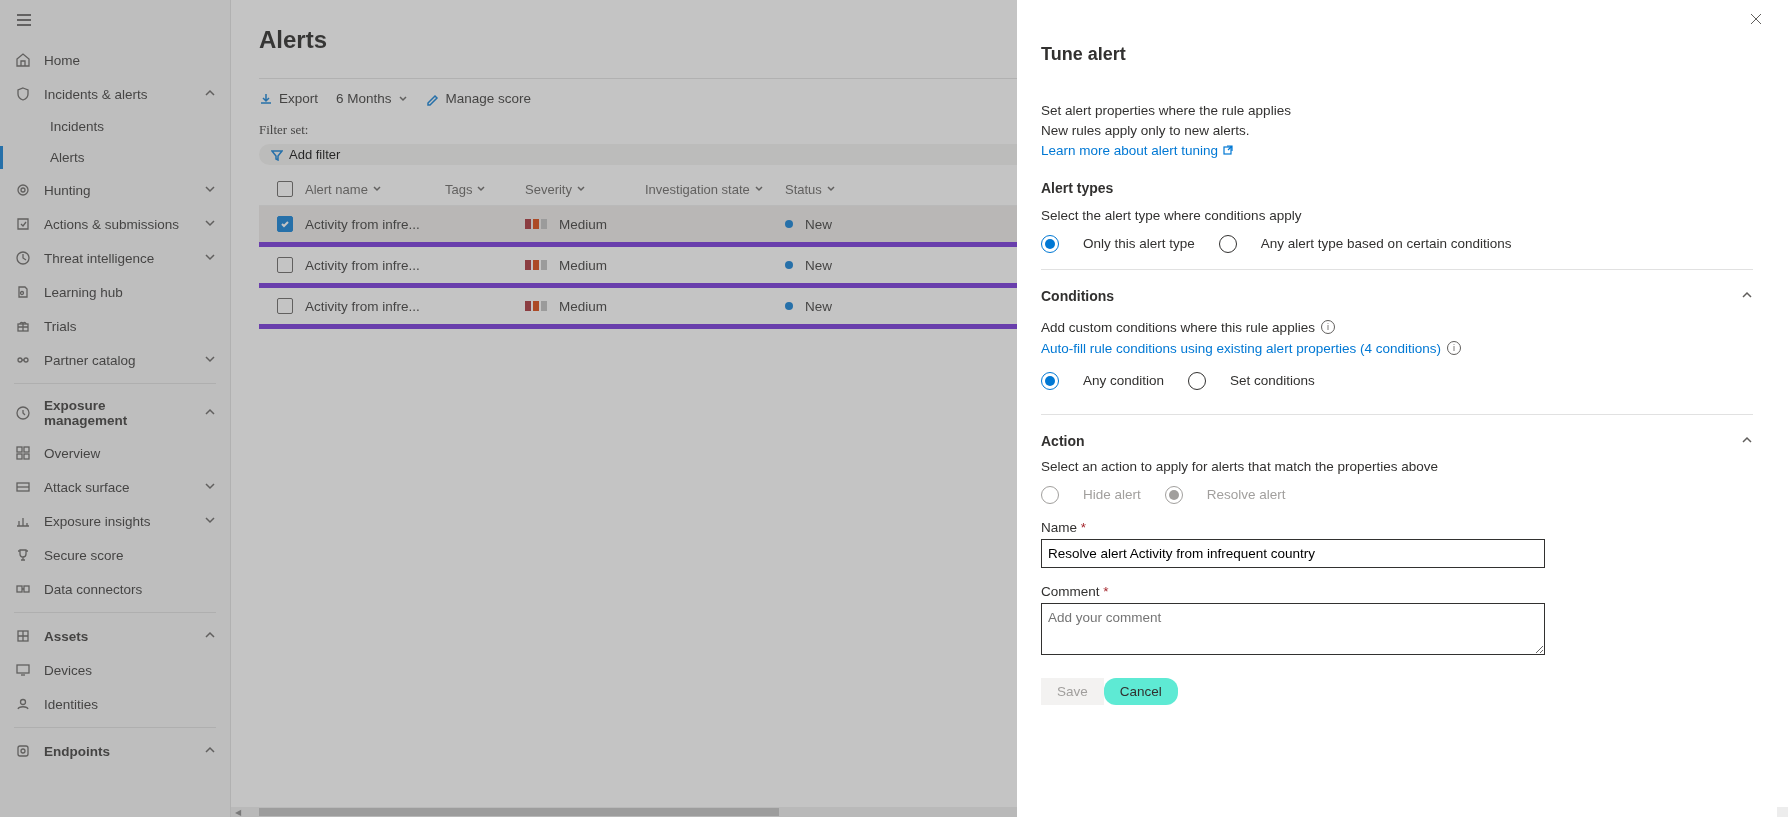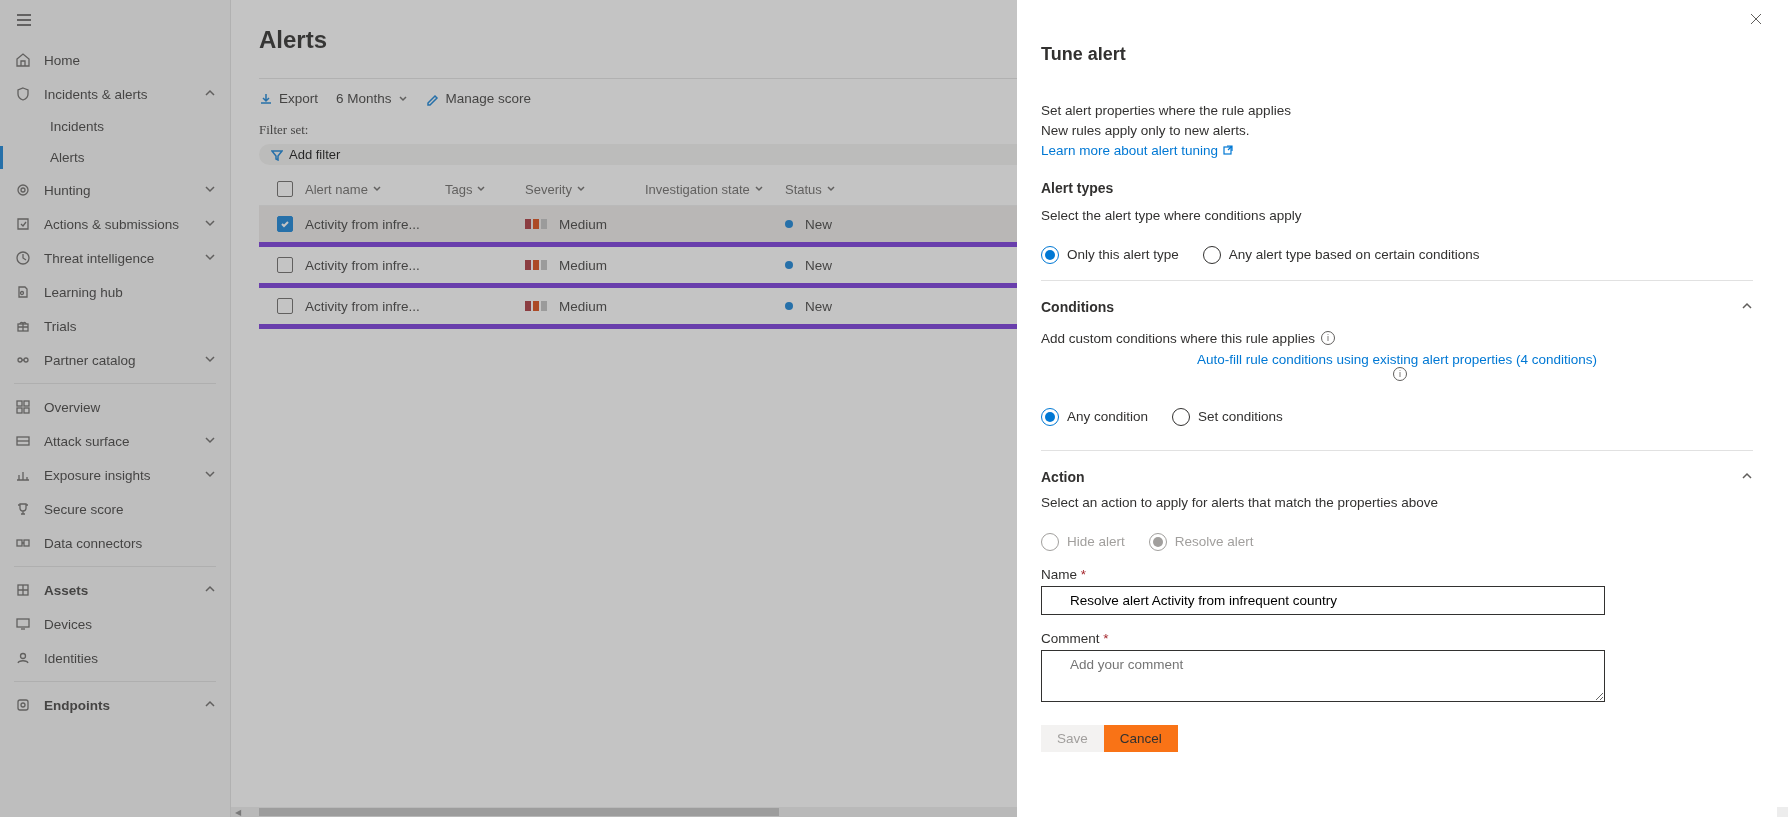--- a/index.html
+++ b/index.html
@@ -53,39 +53,39 @@
 
 .panel { position: absolute; top: 0; right: 11px; bottom: 0; width: 760px; background: #fff; z-index: 10; display: flex; flex-direction: column; }
 .panel-close { position: absolute; top: 12px; right: 14px; cursor: pointer; color: #605e5c; font-size: 16px; }
 .panel-body { padding: 44px 24px 20px 24px; overflow-y: auto; flex: 1; font-size: 14px; color: #323130; }
 .panel-title { font-size: 18px; font-weight: 700; margin-bottom: 36px; }
 .panel-desc { font-size: 13.5px; color: #323130; line-height: 1.5; }
 .link { color: #0078d4; cursor: pointer; font-size: 13.5px; display: inline-flex; align-items: center; gap: 4px; }
 .section-head { font-weight: 600; margin-top: 22px; margin-bottom: 12px; font-size: 14px; }
 .help-text { font-size: 13.5px; color: #323130; margin-bottom: 12px; }
 .radio-row { display: flex; gap: 24px; align-items: center; font-size: 13.5px; margin: 8px 0 16px 0; }
-.radio { display: inline-flex; align-items: center; gap: 8px; cursor: pointer; margin-top: 11px; }
+.radio { display: inline-flex; align-items: center; gap: 24px; cursor: pointer; }
 .radio-circle { width: 18px; height: 18px; border: 1px solid #323130; border-radius: 50%; display: flex; align-items: center; justify-content: center; }
 .radio-circle.on { border-color: #0078d4; }
 .radio-circle.on::after { content: ""; width: 10px; height: 10px; background: #0078d4; border-radius: 50%; }
 .radio.disabled .radio-circle { border-color: #a19f9d; }
 .radio.disabled .radio-circle.on { border-color: #a19f9d; }
 .radio.disabled .radio-circle.on::after { background: #a19f9d; }
 .radio.disabled span { color: #a19f9d; }
 .panel-hr { border-top: 1px solid #e1e1e1; margin: 8px 0; }
 .collapse-row { display: flex; align-items: center; justify-content: space-between; cursor: pointer; }
 .collapse-row .chev { color: #605e5c; }
 .form-label { font-size: 13.5px; margin-top: 16px; margin-bottom: 4px; }
 .req { color: #a4262c; }
-.input, .textarea { width: 564px; border: 1px solid #323130; padding: 6px 28px; font-size: 13.5px; font-family: inherit; }
+.input, .textarea { width: 504px; border: 1px solid #323130; padding: 6px 6px; font-size: 13.5px; font-family: inherit; }
 .textarea { height: 52px; resize: vertical; }
 .footer { display: flex; padding: 20px 0 0 0; }
 .btn { padding: 6px 16px; font-size: 13.5px; border: none; cursor: pointer; }
 .btn-primary { background: #f3f2f1; color: #a19f9d; }
-.btn-secondary { background: #f97316; color: #323130; }
+.btn-secondary { background: #5eead4; color: #323130; border-radius: 12px; }
 .info-icon { width: 14px; height: 14px; border: 1px solid #605e5c; border-radius: 50%; display: inline-flex; align-items: center; justify-content: center; font-size: 9px; color: #605e5c; margin-left: 6px; }
 
 .scrollbar-bottom { position: absolute; bottom: 0; left: 231px; right: 0; height: 10px; background: #ededed; display: flex; align-items: center; }
 .scrollbar-arrow { width: 14px; height: 10px; display: flex; align-items: center; justify-content: center; color: #888; font-size: 8px; }
 .scrollbar-thumb { margin-left: 14px; height: 8px; background: #c1c1c1; width: 520px; }
 </style>
 </head>
 <body>
 
 <div class="app">
@@ -186,20 +186,32 @@
               <circle cx="11" cy="8" r="2"></circle>
               <path d="M7 8h2"></path>
             </svg>
           </span>
           <span class="label">Partner catalog</span>
           <span class="chevron"><svg width="12" height="12" viewBox="0 0 12 12" stroke="#605e5c" fill="none" stroke-width="1.5">
               <path d="M2 4l4 4 4-4"></path>
             </svg></span>
         </div>
         <div class="nav-divider"></div>
+        <div class="nav-item bold">
+          <span class="nav-icon">
+            <svg width="16" height="16" viewBox="0 0 16 16" fill="none" stroke="#605e5c" stroke-width="1.3">
+              <circle cx="8" cy="8" r="6"></circle>
+              <path d="M8 5v3l2 2"></path>
+            </svg>
+          </span>
+          <span class="label">Exposure management</span>
+          <span class="chevron"><svg width="12" height="12" viewBox="0 0 12 12" stroke="#605e5c" fill="none" stroke-width="1.5">
+              <path d="M2 8l4-4 4 4"></path>
+            </svg></span>
+        </div>
         <div class="nav-item">
           <span class="nav-icon">
             <svg width="16" height="16" viewBox="0 0 16 16" fill="none" stroke="#605e5c" stroke-width="1.3">
               <rect x="2" y="2" width="5" height="5"></rect>
               <rect x="9" y="2" width="5" height="5"></rect>
               <rect x="2" y="9" width="5" height="5"></rect>
               <rect x="9" y="9" width="5" height="5"></rect>
             </svg>
           </span>
           <span class="label">Overview</span>
@@ -452,21 +464,21 @@
     <div class="collapse-row">
       <div class="section-head" style="margin:10px 0">Conditions</div>
       <span class="chev"><svg width="12" height="12" viewBox="0 0 12 12" stroke="#605e5c" fill="none" stroke-width="1.5">
             <path d="M2 8l4-4 4 4"></path>
           </svg></span>
     </div>
     <div style="display:flex;align-items:center;">
       <span class="help-text" style="margin:6px 0">Add custom conditions where this rule applies</span>
       <span class="info-icon">i</span>
     </div>
-    <div style="display:flex;align-items:center;flex-direction:column;">
+    <div style="display:flex;align-items:center;">
       <a class="link">
           <span>Auto-fill rule conditions using existing alert properties (4 conditions)</span>
         </a>
       <span class="info-icon">i</span>
     </div>
     <div class="radio-row" style="margin-top:16px;">
       <label class="radio">
           <span class="radio-circle on"></span>
           <span>Any condition</span>
         </label>

